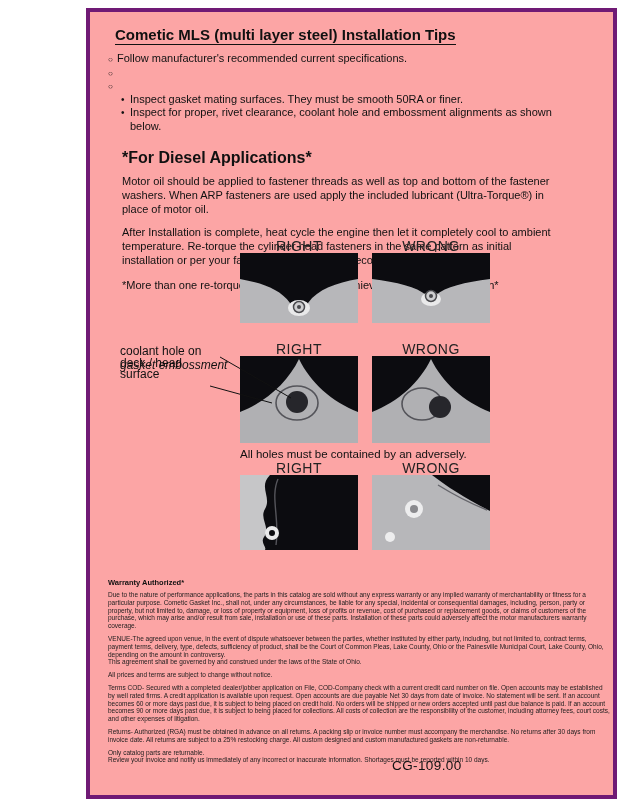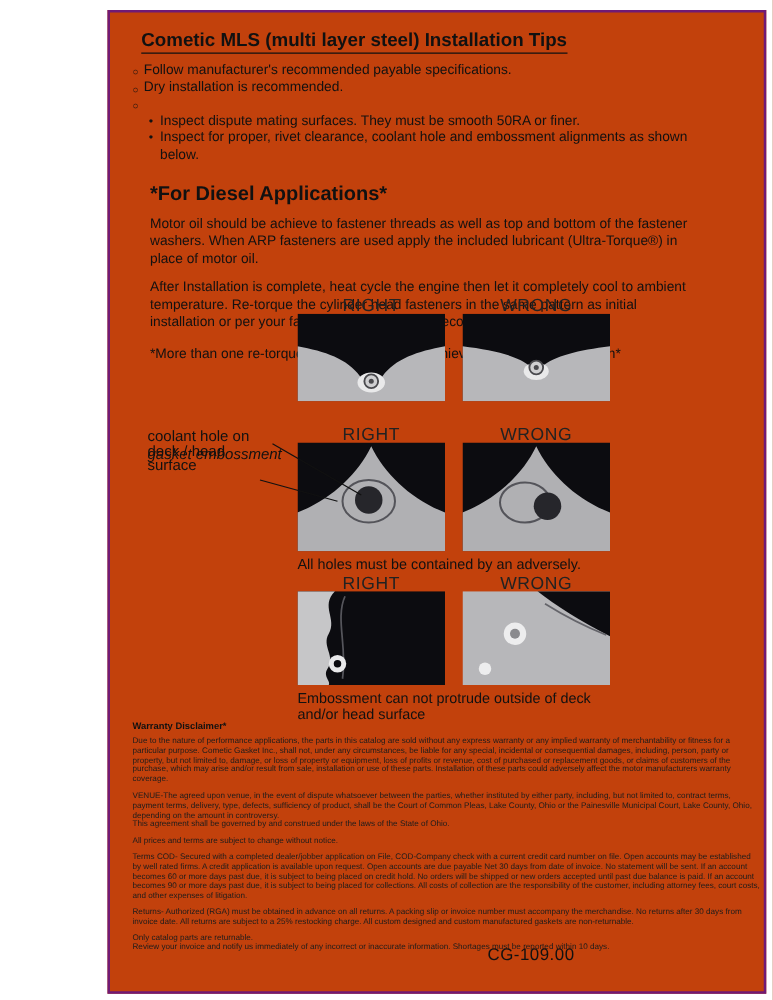--- a/index.html
+++ b/index.html
@@ -3,21 +3,21 @@
 <meta charset="utf-8">
 <style>
   html,body { margin:0; padding:0; background:#e8e8e8; }
   .page {
     position:relative; width:618px; height:800px; background:#ffffff;
     font-family:"Liberation Sans", sans-serif; color:#111; overflow:hidden;
     margin:0 auto;
   }
   .frame {
     position:absolute; left:86px; top:8px; width:523px; height:783px;
-    border:2px solid #701a75; background:#c2410c;
+    border:4px solid #701a75; background:#fca5a5;
   }
   
   .sec-text { position:absolute; left:25px; top:14px; width:470px; }
   .doc-title { font-size:15px; font-weight:bold; display:inline-block; border-bottom:1.5px solid #111; padding-bottom:1px; margin-bottom:7px; }
   .b { font-size:11px; line-height:13.5px; margin-left:-7px; display:flex; }
   .b .mk { font-size:8px; width:9px; flex:none; transform:translateY(1px); }
   .sb { font-size:11px; line-height:13.5px; margin-left:6px; display:flex; }
   .sb .mk { font-size:10px; width:9px; flex:none; }
   .h-diesel { font-size:16px; font-weight:bold; margin:16px 0 7px 7px; }
   .para { font-size:11px; line-height:14px; margin:0 0 9px 7px; width:440px; }
@@ -43,40 +43,39 @@
 <body>
 
 <div class="page">
   <div class="frame">
 
     <div class="sec-text">
       <div class="doc-title">Cometic MLS (multi layer steel) Installation Tips</div>
 
       <div class="b">
         <span class="mk">○</span>
-        <span>Follow manufacturer's recommended payable specifications.</span>
+        <span>Follow manufacturer's recommended current specifications.</span>
       </div>
       <div class="b">
         <span class="mk">○</span>
-        <span>Dry installation is recommended.</span>
       </div>
       <div class="b">
         <span class="mk">○</span>
       </div>
       <div class="sb">
         <span class="mk">•</span>
-        <span>Inspect dispute mating surfaces.  They must be smooth 50RA or finer.</span>
+        <span>Inspect gasket mating surfaces.  They must be smooth 50RA or finer.</span>
       </div>
       <div class="sb">
         <span class="mk">•</span>
         <span>Inspect for proper, rivet clearance, coolant hole and embossment alignments as shown below.</span>
       </div>
 
       <div class="h-diesel">*For Diesel Applications*</div>
-      <div class="para">Motor oil should be achieve to fastener threads as well as top and bottom of the fastener washers. When ARP fasteners are used apply the included lubricant (Ultra-Torque®) in place of motor oil.</div>
+      <div class="para">Motor oil should be applied to fastener threads as well as top and bottom of the fastener washers. When ARP fasteners are used apply the included lubricant (Ultra-Torque®) in place of motor oil.</div>
       <div class="para">After Installation is complete, heat cycle the engine then let it completely cool to ambient temperature. Re-torque the cylinder head fasteners in the same pattern as initial installation or per your fastener manufacturer's recommendations.</div>
       <div class="note">*More than one re-torque may be required to achieve proper fastener stretch*</div>
     </div>
 
     <div class="fig-row" style="top:226px">
       <div class="fig-labels">
         <div>RIGHT</div>
         <div>WRONG</div>
       </div>
       <div class="panels">
@@ -142,26 +141,24 @@
         </svg>
         <svg class="panel" viewBox="0 0 118 75" width="118" height="75">
           <rect width="118" height="75" fill="#b7b7ba"></rect>
           <path d="M60,0 L118,0 L118,36 C94,24 74,11 60,0 Z" fill="#0c0c10"></path>
           <path d="M66,10 C82,20 100,29 115,35" fill="none" stroke="#64646a" stroke-width="1.4"></path>
           <circle cx="42" cy="34" r="9" fill="#ededee"></circle>
           <circle cx="42" cy="34" r="4" fill="#8a8a8e"></circle>
           <circle cx="18" cy="62" r="5" fill="#ededee"></circle>
         </svg>
       </div>
-      <div class="fig-caption">Embossment can not protrude outside of deck
-and/or head surface</div>
     </div>
 
     <div class="legal">
-      <div class="legal-h">Warranty Disclaimer*</div>
+      <div class="legal-h">Warranty Authorized*</div>
       <p class="legal-p">Due to the nature of performance applications, the parts in this catalog are sold without any express warranty or any implied warranty of merchantability or fitness for a particular purpose.  Cometic Gasket Inc., shall not, under any circumstances, be liable for any special, incidental or consequential damages, including, person, party or property, but not limited to, damage, or loss of property or equipment, loss of profits or revenue, cost of purchased or replacement goods, or claims of customers of the purchase, which may arise and/or result from sale, installation or use of these parts.  Installation of these parts could adversely affect the motor manufacturers warranty coverage.</p>
       <p class="legal-p">VENUE-The agreed upon venue, in the event of dispute whatsoever between the parties, whether instituted by either party, including, but not limited to, contract terms, payment terms, delivery, type, defects, sufficiency of product, shall be the Court of Common Pleas, Lake County, Ohio or the Painesville Municipal Court, Lake County, Ohio, depending on the amount in controversy.
 This agreement shall be governed by and construed under the laws of the State of Ohio.</p>
       <p class="legal-p">All prices and terms are subject to change without notice.</p>
       <p class="legal-p">Terms COD- Secured with a completed dealer/jobber application on File, COD-Company check with a current credit card number on file.  Open accounts may be established by well rated firms.  A credit application is available upon request.  Open accounts are due payable Net 30 days from date of invoice.  No statement will be sent.  If an account becomes 60 or more days past due, it is subject to being placed on credit hold.  No orders will be shipped or new orders accepted until past due balance is paid.  If an account becomes 90 or more days past due, it is subject to being placed for collections.  All costs of collection are the responsibility of the customer, including attorney fees, court costs, and other expenses of litigation.</p>
       <p class="legal-p">Returns- Authorized (RGA) must be obtained in advance on all returns.  A packing slip or invoice number must accompany the merchandise.  No returns after 30 days from invoice date.  All returns are subject to a 25% restocking charge.  All custom designed and custom manufactured gaskets are non-returnable.</p>
       <p class="legal-p">Only catalog parts are returnable.
 Review your invoice and notify us immediately of any incorrect or inaccurate information.  Shortages must be reported within 10 days.</p>
     </div>
 

